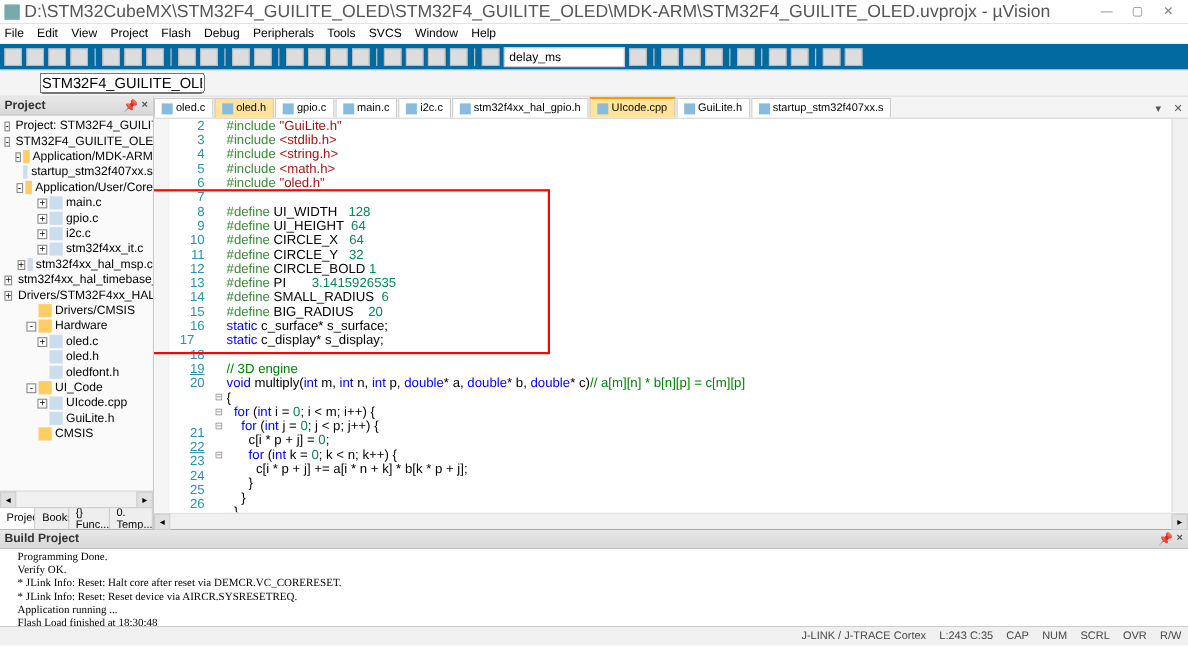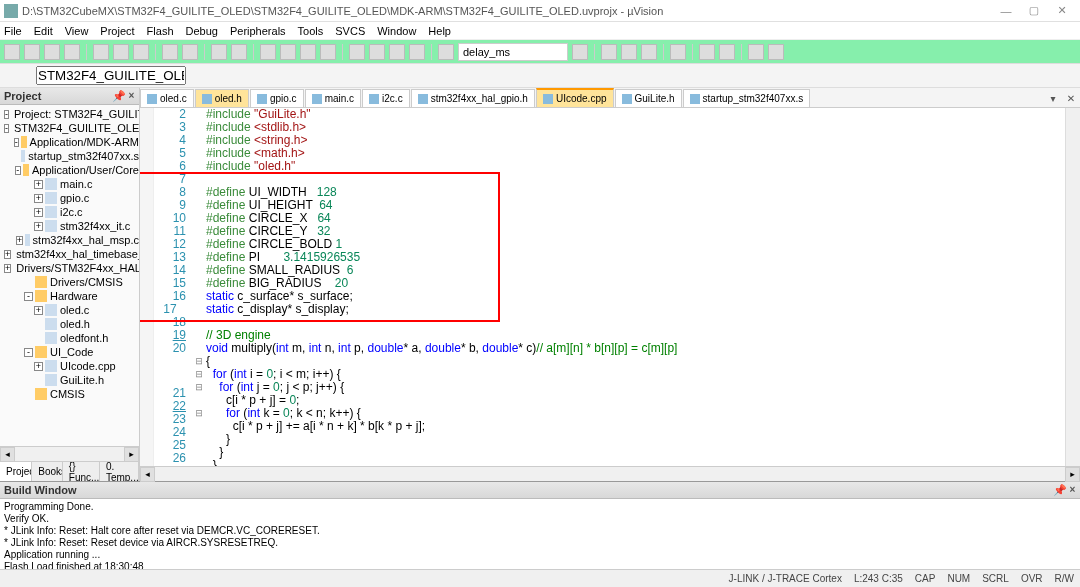--- a/index.html
+++ b/index.html
@@ -1,23 +1,23 @@
 <!DOCTYPE html>
 <html><head>
 <meta charset="utf-8">
 <style>
 * { margin: 0; padding: 0; box-sizing: border-box; font-family: "Segoe UI", Tahoma, sans-serif; }
 body { background: #fff; font-size: 11px; color: #000; overflow: hidden; width: 1080px; height: 587px; }
 .titlebar { height: 22px; background: #fff; border-bottom: 1px solid #e0e0e0; display: flex; align-items: center; padding: 0 4px; }
 .titlebar .ico { width: 14px; height: 14px; margin-right: 4px; background: #7aa; }
-.titlebar .title { flex: 1; font-size: 11px; color: #555; }
+.titlebar .title { flex: 1; font-size: 16px; color: #555; }
 .titlebar .winbtn { width: 28px; text-align: center; color: #888; cursor: pointer; }
 .menubar { height: 18px; display: flex; align-items: center; padding: 0 4px; font-size: 11px; background: #fff; border-bottom: 1px solid #eee; }
 .menubar span { margin-right: 12px; cursor: pointer; }
-.toolbar { height: 24px; background: #86efac; border-bottom: 1px solid #ddd; display: flex; align-items: center; padding: 0 4px; gap: 4px; }
+.toolbar { height: 24px; background: #0369a1; border-bottom: 1px solid #ddd; display: flex; align-items: center; padding: 0 4px; gap: 4px; }
 .toolbar .tbtn { width: 16px; height: 16px; background: #ddd; border: 1px solid #bbb; cursor: pointer; }
 .toolbar .sep { width: 1px; height: 16px; background: #ccc; margin: 0 2px; }
 .toolbar .tinput { height: 18px; font-size: 11px; border: 1px solid #ccc; padding: 0 4px; width: 110px; }
 .toolbar2 { height: 24px; background: #f4f4f4; border-bottom: 1px solid #ddd; display: flex; align-items: center; padding: 0 4px; gap: 4px; }
 .main { display: flex; height: calc(587px - 22px - 18px - 24px - 24px - 88px - 18px); }
 .sidebar { width: 140px; border-right: 1px solid #ccc; background: #fafafa; display: flex; flex-direction: column; }
 .panel-hdr { background: linear-gradient(#e8e8e8,#d8d8d8); border-bottom: 1px solid #bbb; height: 17px; display: flex; align-items: center; padding: 0 4px; font-size: 11px; font-weight: bold; color: #333; position: relative; }
 .panel-hdr .pin { position: absolute; right: 16px; top: 2px; width: 11px; height: 11px; cursor: pointer; }
 .panel-hdr .close { position: absolute; right: 2px; top: 2px; width: 11px; height: 11px; cursor: pointer; color: #555; text-align: center; font-size: 10px; line-height: 11px; }
 .tree { flex: 1; overflow: auto; font-size: 11px; padding: 2px 0; }
@@ -50,21 +50,21 @@
 .kw { color: #0000ff; }
 .str { color: #a31515; }
 .num { color: #098658; }
 .cmt { color: #008000; }
 .vscroll { width: 15px; background: #f0f0f0; border-left: 1px solid #ddd; }
 .red-box { position: absolute; border: 2px solid #f00; pointer-events: none; }
 .scroll-h-wrap { height: 15px; border-top: 1px solid #ccc; display: flex; }
 .scroll-h-wrap .sarea { flex: 1; background: #f0f0f0; display: flex; align-items: center; }
 .scroll-h-wrap .sbtn { width: 15px; height: 15px; background: #e0e0e0; border: 1px solid #ccc; cursor: pointer; text-align: center; font-size: 9px; line-height: 13px; }
 .build-output { height: 88px; border-top: 1px solid #999; display: flex; flex-direction: column; }
-.build-output .body { flex: 1; background: #fff; font-family: Liberation Sans, sans-serif; font-size: 10px; line-height: 12px; padding: 2px 4px; overflow: auto; white-space: pre; }
+.build-output .body { flex: 1; background: #fff; font-family: Liberation Serif, serif; font-size: 10px; line-height: 12px; padding: 2px 16px; overflow: auto; white-space: pre; }
 .statusbar { height: 18px; background: #f0f0f0; border-top: 1px solid #ccc; display: flex; align-items: center; font-size: 10px; color: #444; padding: 0 6px; }
 .statusbar .spacer { flex: 1; }
 .statusbar .cell { margin-left: 12px; }
 </style>
 </head>
 <body>
 
 <div class="titlebar">
   <span class="ico"></span>
   <span class="title">D:\STM32CubeMX\STM32F4_GUILITE_OLED\STM32F4_GUILITE_OLED\MDK-ARM\STM32F4_GUILITE_OLED.uvprojx - µVision</span>
@@ -424,21 +424,21 @@
     <div class="scroll-h-wrap">
       <div class="sbtn">◂</div>
       <div class="sarea"></div>
       <div class="sbtn">▸</div>
     </div>
   </div>
 </div>
 
 <div class="build-output">
   <div class="panel-hdr">
-    <span>Build Window</span>
+    <span>Build Project</span>
     <span class="pin">📌</span>
     <span class="close">×</span>
   </div>
   <div class="body" id="build-body">Programming Done.
 Verify OK.
 * JLink Info: Reset: Halt core after reset via DEMCR.VC_CORERESET.
 * JLink Info: Reset: Reset device via AIRCR.SYSRESETREQ.
 Application running ...
 Flash Load finished at 18:30:48</div>
 </div>

